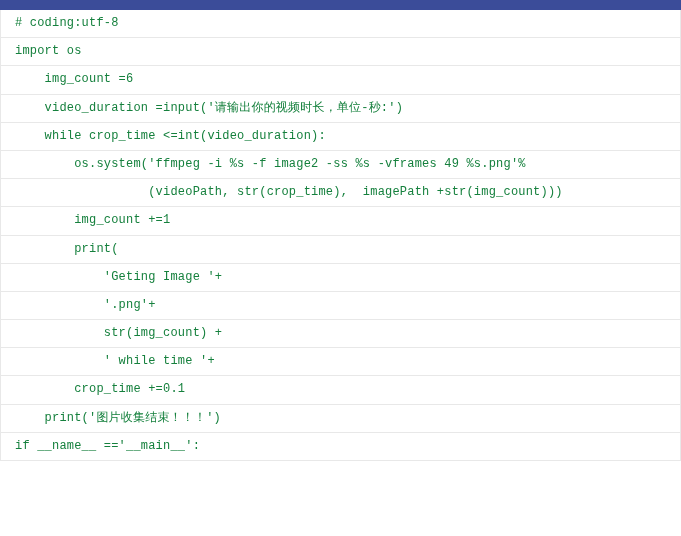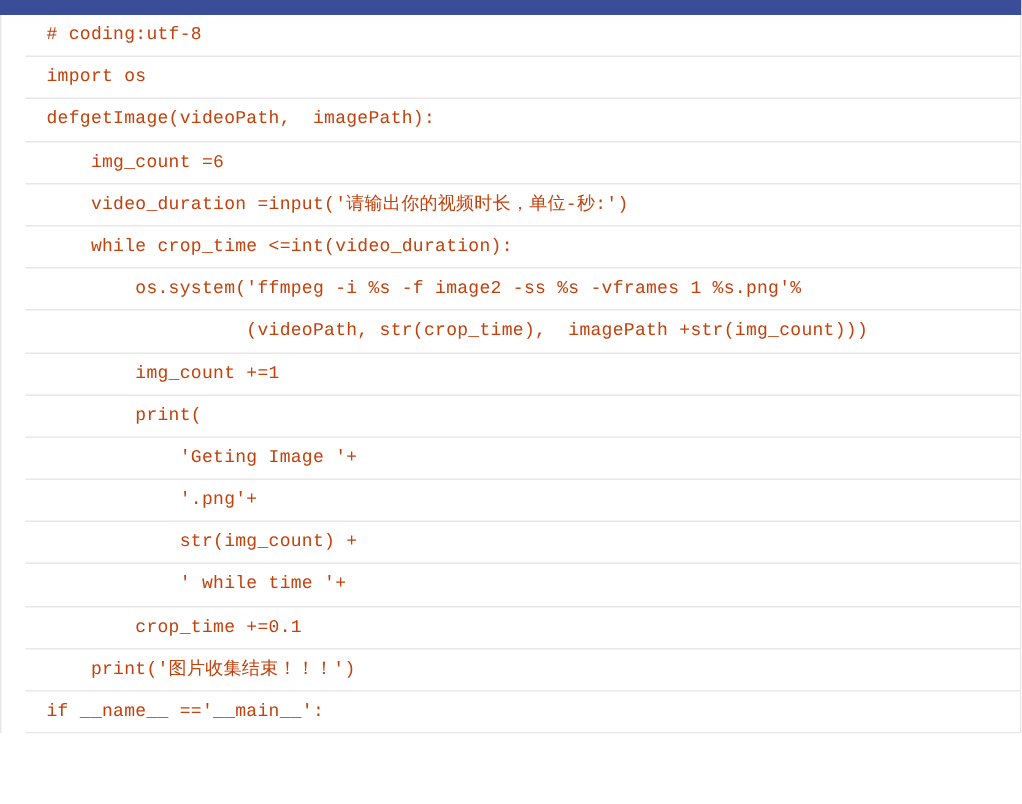--- a/index.html
+++ b/index.html
@@ -15,40 +15,38 @@
     background: #3b4c99;
   }
   .code-block {
     width: 681px;
     border-left: 1px solid #e8e8e8;
     border-right: 1px solid #e8e8e8;
   }
   .code-line {
     border-bottom: 1px solid #e8e8e8;
     padding: 4px 8px 4px 14px;
-    color: #c2410c;
+    color: #15803d;
     white-space: pre;
     line-height: 1.6;
     letter-spacing: 0.2px;
-    margin-left: 16px;
   }
 </style>
 </head>
 <body>
 
 <div class="header-bar"></div>
 
 <div class="code-block">
   <div class="code-line"># coding:utf-8</div>
   <div class="code-line">import os</div>
-  <div class="code-line">defgetImage(videoPath,  imagePath):</div>
   <div class="code-line">    img_count =6</div>
   <div class="code-line">    video_duration =input('请输出你的视频时长，单位-秒:')</div>
   <div class="code-line">    while crop_time &lt;=int(video_duration):</div>
-  <div class="code-line">        os.system('ffmpeg -i %s -f image2 -ss %s -vframes 1 %s.png'%</div>
+  <div class="code-line">        os.system('ffmpeg -i %s -f image2 -ss %s -vframes 49 %s.png'%</div>
   <div class="code-line">                  (videoPath, str(crop_time),  imagePath +str(img_count)))</div>
   <div class="code-line">        img_count +=1</div>
   <div class="code-line">        print(</div>
   <div class="code-line">            'Geting Image '+</div>
   <div class="code-line">            '.png'+</div>
   <div class="code-line">            str(img_count) +</div>
   <div class="code-line">            ' while time '+</div>
   <div class="code-line">        crop_time +=0.1</div>
   <div class="code-line">    print('图片收集结束！！！')</div>
   <div class="code-line">if __name__ =='__main__':</div>

